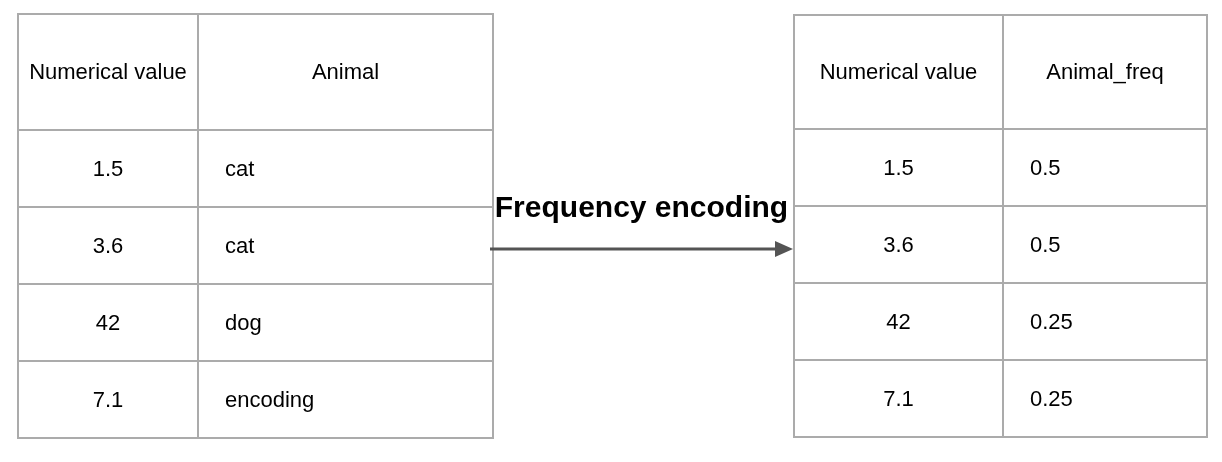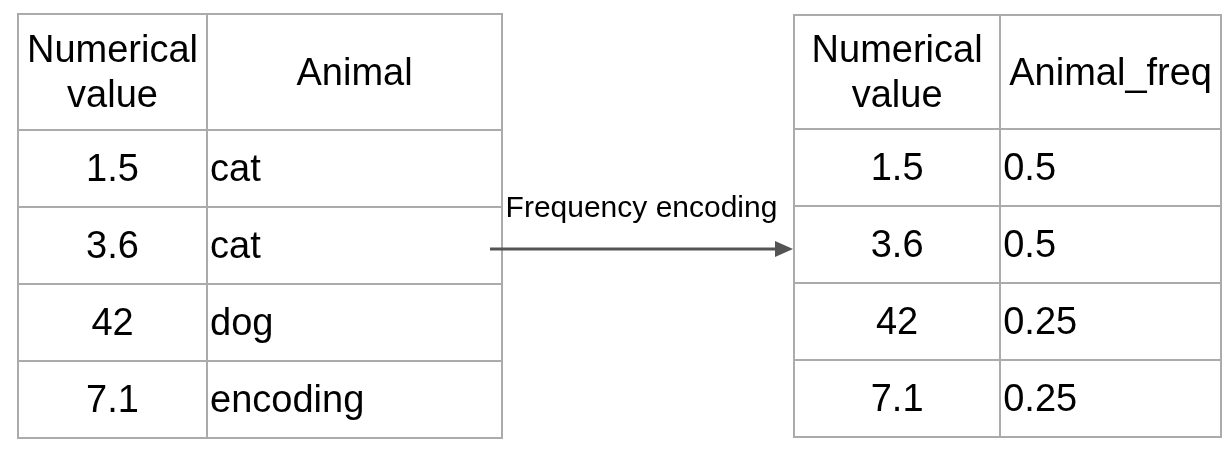--- a/index.html
+++ b/index.html
@@ -13,44 +13,44 @@
     width:1222px;height:462px;
     background:var(--bg-color);
     font-family:"Liberation Sans","DejaVu Sans",sans-serif;
     color:var(--text-color);
   }
   .canvas{position:relative;width:1222px;height:462px;overflow:hidden;background:var(--bg-color);}
   table.tbl{
     border-collapse:collapse;
     table-layout:fixed;
     position:absolute;
-    font-size:38px;
+    font-size:22px;
     line-height:1.18;
   }
   table.tbl th, table.tbl td{
     border:2px solid var(--border-color);
     vertical-align:middle;
     font-weight:normal;
     overflow:hidden;
   }
   table.tbl th{text-align:center;padding:0 8px;}
   td.num{text-align:center;padding:0 12px;}
-  td.txt{text-align:left;padding:0 0 0 2px;}
+  td.txt{text-align:left;padding:0 0 0 26px;}
   .left-tbl{left:17px;top:13px;}
   .right-tbl{left:793px;top:14px;}
   .left-tbl tr.hdr{height:116px;}
   .right-tbl tr.hdr{height:114px;}
   tr.row{height:77px;}
   .middle{
     position:absolute;
     left:490px;top:190px;width:303px;height:70px;
   }
   .arrow-label{
     font-size:30px;
-    font-weight:normal;
+    font-weight:bold;
     text-align:center;
     white-space:nowrap;
     line-height:34px;
   }
   .arrow-svg{position:absolute;left:0;top:48px;display:block;}
 </style>
 </head>
 <body>
 
 <div class="canvas">

